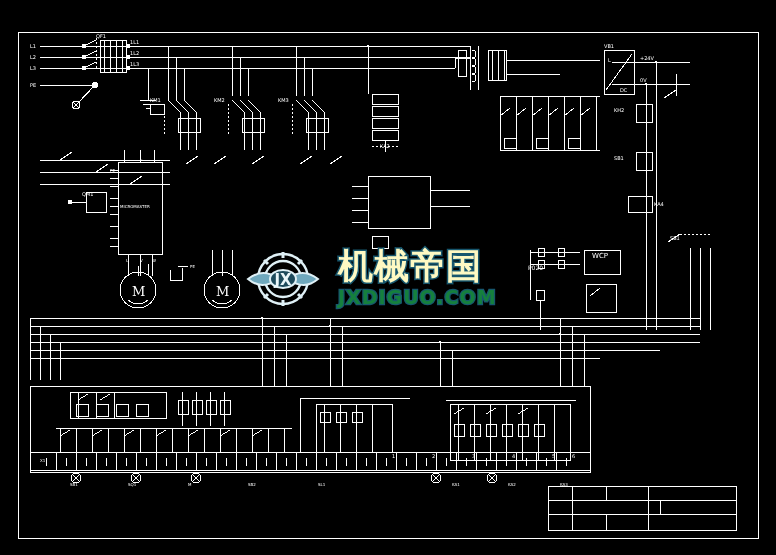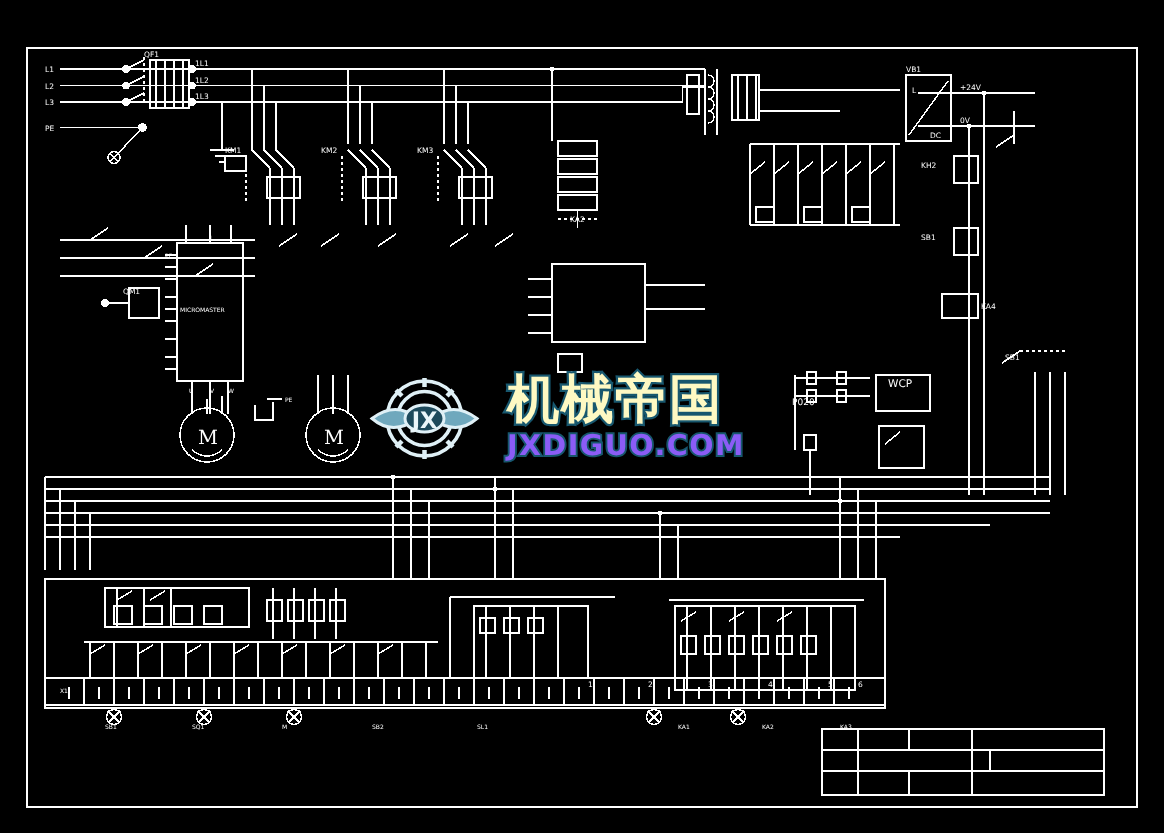--- a/index.html
+++ b/index.html
@@ -8,21 +8,21 @@
   #stage{position:relative;width:776px;height:555px;background:#000;}
   #sheet{position:absolute;left:0;top:0;width:776px;height:555px;}
   .wm{position:absolute;left:246px;top:243px;width:330px;height:72px;
       display:flex;align-items:center;gap:18px;pointer-events:none;}
   .wm-badge{position:relative;width:74px;height:68px;flex:0 0 74px;}
   .wm-txt{display:flex;flex-direction:column;justify-content:center;line-height:1;}
   .wm-cn{font-family:Liberation Mono, monospace;font-size:35px;font-weight:bold;
          color:#fef9c3;letter-spacing:1px;
          -webkit-text-stroke:3px #17576e;paint-order:stroke fill;}
   .wm-en{font-family:"DejaVu Sans",sans-serif;font-size:19px;font-weight:bold;
-         color:#8b5cf6;letter-spacing:1px;margin-top:1px;
+         color:#15803d;letter-spacing:1px;margin-top:1px;
          -webkit-text-stroke:2.5px #17576e;paint-order:stroke fill;}
 </style>
 </head>
 <body>
 
 <div id="stage">
 
   <svg id="sheet" viewBox="0 0 776 555">
     <rect x="0" y="0" width="776" height="555" fill="#000"></rect>
 

